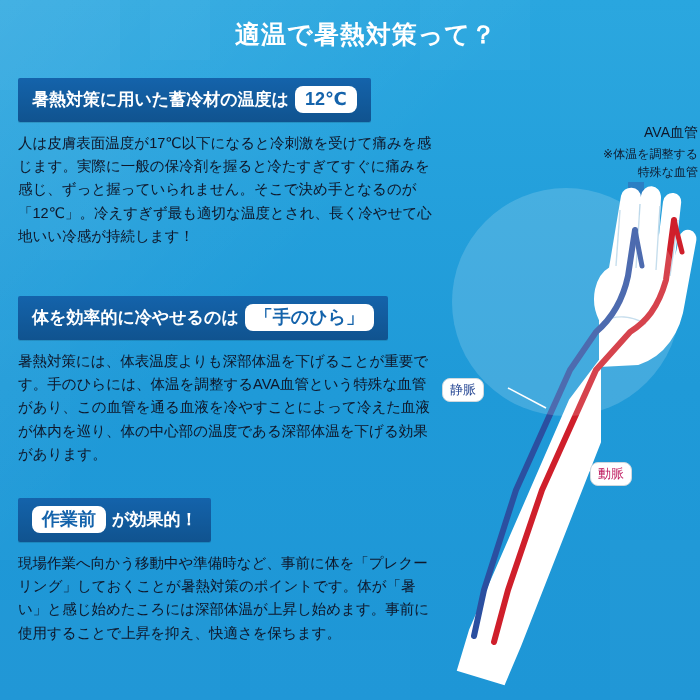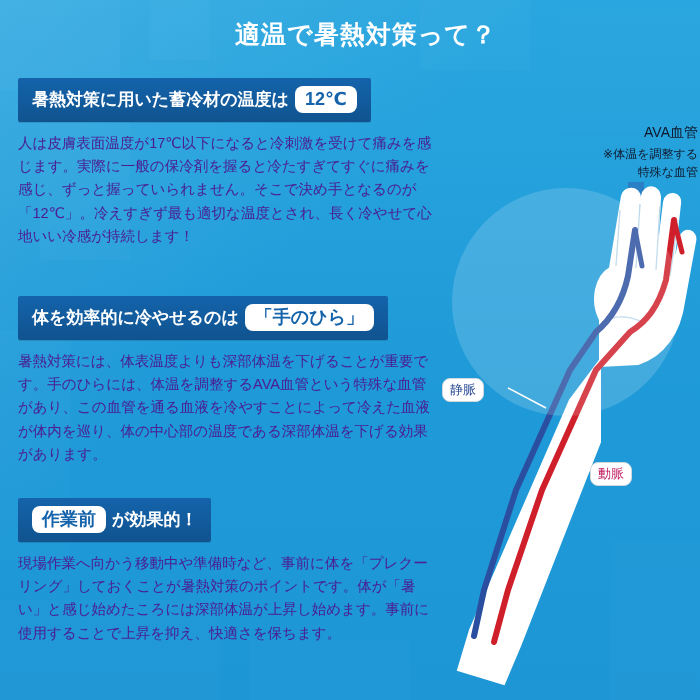--- a/index.html
+++ b/index.html
@@ -37,21 +37,21 @@
     display:inline-flex;align-items:center;gap:6px;
     border-radius:2px;
     box-shadow:0 1px 0 rgba(0,0,0,.12);
   }
   .head .hl{
     background:#ffffff;color:#1463ab;
     padding:2px 10px;border-radius:8px;font-size:18px;font-weight:bold;
     display:inline-block;line-height:1.25;
   }
   .body-txt{
-    color:#4c1d95;font-size:14.5px;line-height:1.62;
+    color:#0f172a;font-size:14.5px;line-height:1.62;
     margin-top:10px;width:420px;
     text-shadow:0 0 1px rgba(0,0,0,.05);
   }
   
   .illus{position:absolute;right:0;top:70px;width:250px;height:620px;}
   .circle{
     position:absolute;left:2px;top:118px;width:228px;height:228px;
     border-radius:50%;background:rgba(255,255,255,.16);
   }
   .ava-label{

